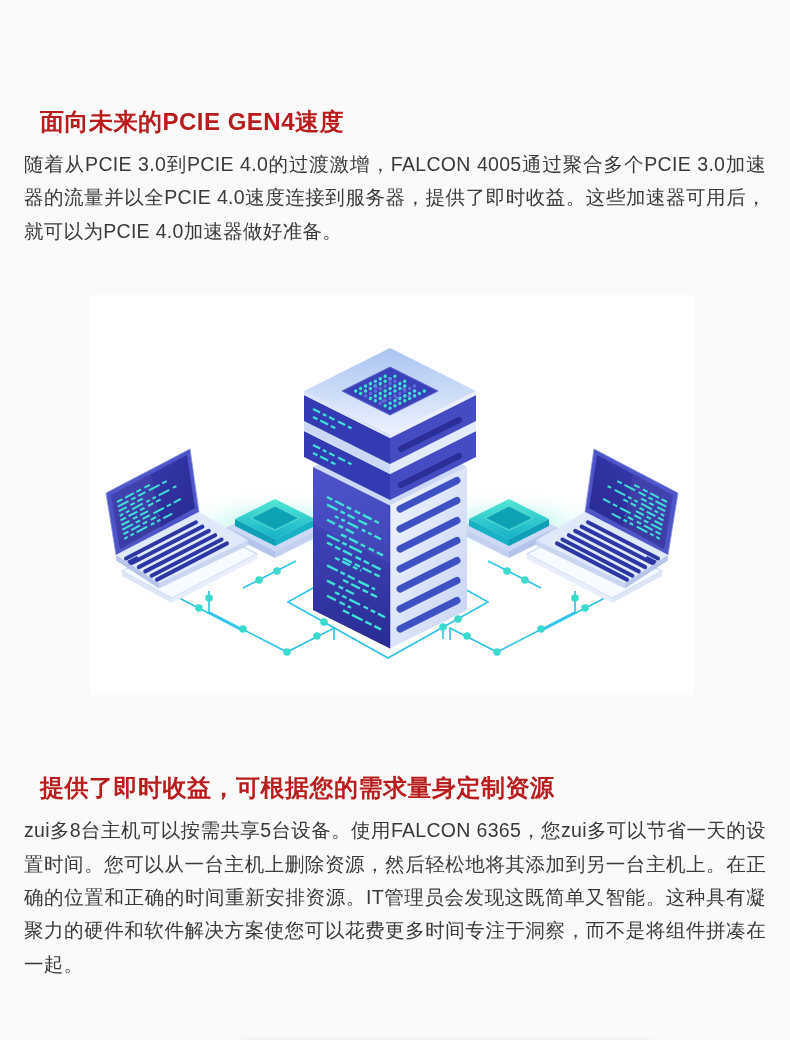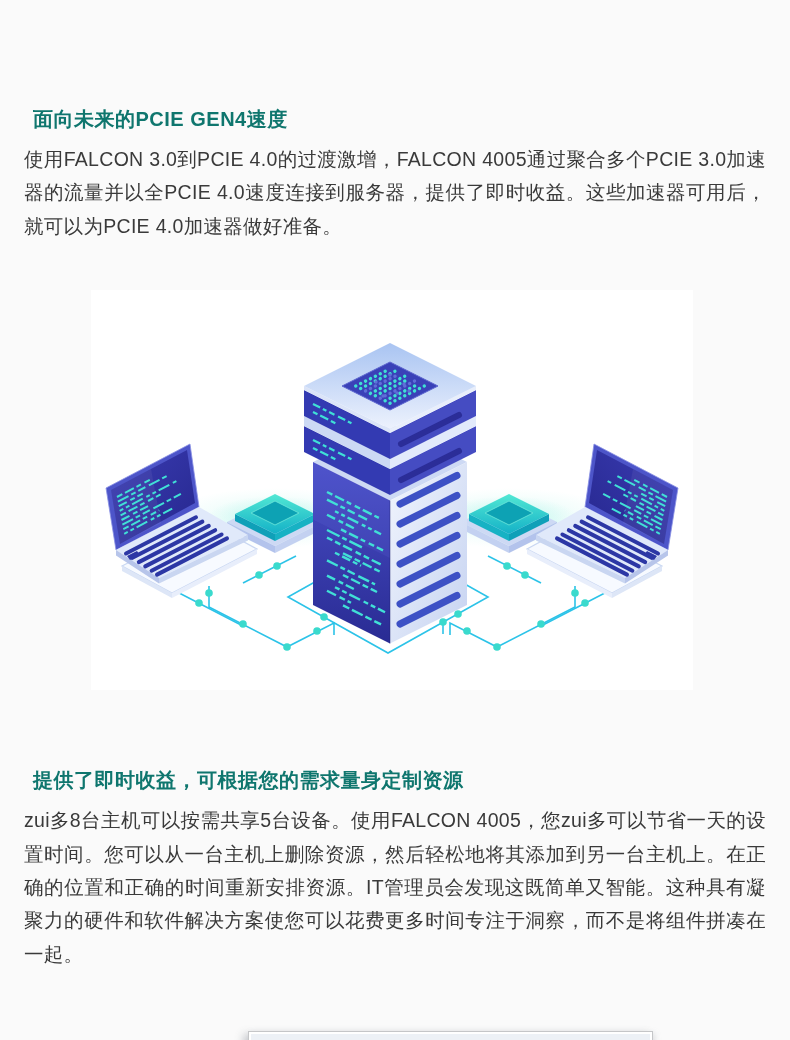--- a/index.html
+++ b/index.html
@@ -4,22 +4,22 @@
 <style>
   html,body{margin:0;padding:0;}
   body{
     width:790px;height:1040px;overflow:hidden;
     background:#fafafa;
     font-family:"Liberation Sans","DejaVu Sans",sans-serif;
     -webkit-font-smoothing:antialiased;
   }
   .container{padding:106px 24px 0 24px;box-sizing:border-box;width:790px;}
   .sec-heading{
-    font-size:20px;font-weight:700;color:#0f766e;
-    margin:0 0 10px 9px;letter-spacing:.5px;
+    font-size:24px;font-weight:700;color:#b91c1c;
+    margin:0 0 10px 16px;letter-spacing:.5px;
   }
   .sec-para{
     font-size:19.5px;line-height:33.4px;color:#3a3a3a;
     margin:0;text-align:justify;letter-spacing:.3px;
   }
   .illustration{
     width:602px;height:400px;margin:47px 0 0 67px;background:#ffffff;
   }
   .illustration svg{display:block;}
   .sec2{margin-top:77px;}
@@ -30,21 +30,21 @@
   }
   .bottom-figure-inner{width:100%;height:100%;background:#edf1f6;}
 </style>
 </head>
 <body>
 
 <div class="container">
 
   <section>
     <h2 class="sec-heading">面向未来的PCIE GEN4速度</h2>
-    <p class="sec-para">使用FALCON 3.0到PCIE 4.0的过渡激增，FALCON 4005通过聚合多个PCIE 3.0加速器的流量并以全PCIE 4.0速度连接到服务器，提供了即时收益。这些加速器可用后，就可以为PCIE 4.0加速器做好准备。</p>
+    <p class="sec-para">随着从PCIE 3.0到PCIE 4.0的过渡激增，FALCON 4005通过聚合多个PCIE 3.0加速器的流量并以全PCIE 4.0速度连接到服务器，提供了即时收益。这些加速器可用后，就可以为PCIE 4.0加速器做好准备。</p>
   </section>
 
   <figure class="illustration" style="margin-top:47px">
     <svg viewBox="0 0 602 400" width="602" height="400">
       <defs>
         <linearGradient id="gDark" x1="0" y1="0" x2="0" y2="1">
           <stop offset="0" stop-color="#4a4fc8"></stop>
             <stop offset="1" stop-color="#292b93"></stop>
         </linearGradient>
         <linearGradient id="gLight" x1="0" y1="0" x2="1" y2="1">
@@ -225,20 +225,20 @@
           <line x1="66" y1="284.6" x2="136" y2="248.4"></line>
         </g>
         <polygon points="36,266 46,261 49,265 39,270" fill="#2c37a5"></polygon>
       </g>
       <use href="#laptopL" transform="translate(602,0) scale(-1,1)"></use>
     </svg>
   </figure>
 
   <section class="sec2">
     <h2 class="sec-heading">提供了即时收益，可根据您的需求量身定制资源</h2>
-    <p class="sec-para">zui多8台主机可以按需共享5台设备。使用FALCON 4005，您zui多可以节省一天的设置时间。您可以从一台主机上删除资源，然后轻松地将其添加到另一台主机上。在正确的位置和正确的时间重新安排资源。IT管理员会发现这既简单又智能。这种具有凝聚力的硬件和软件解决方案使您可以花费更多时间专注于洞察，而不是将组件拼凑在一起。</p>
+    <p class="sec-para">zui多8台主机可以按需共享5台设备。使用FALCON 6365，您zui多可以节省一天的设置时间。您可以从一台主机上删除资源，然后轻松地将其添加到另一台主机上。在正确的位置和正确的时间重新安排资源。IT管理员会发现这既简单又智能。这种具有凝聚力的硬件和软件解决方案使您可以花费更多时间专注于洞察，而不是将组件拼凑在一起。</p>
   </section>
 
   <div class="bottom-figure">
     <div class="bottom-figure-inner"></div>
   </div>
 
 </div>
 
 </body></html>

